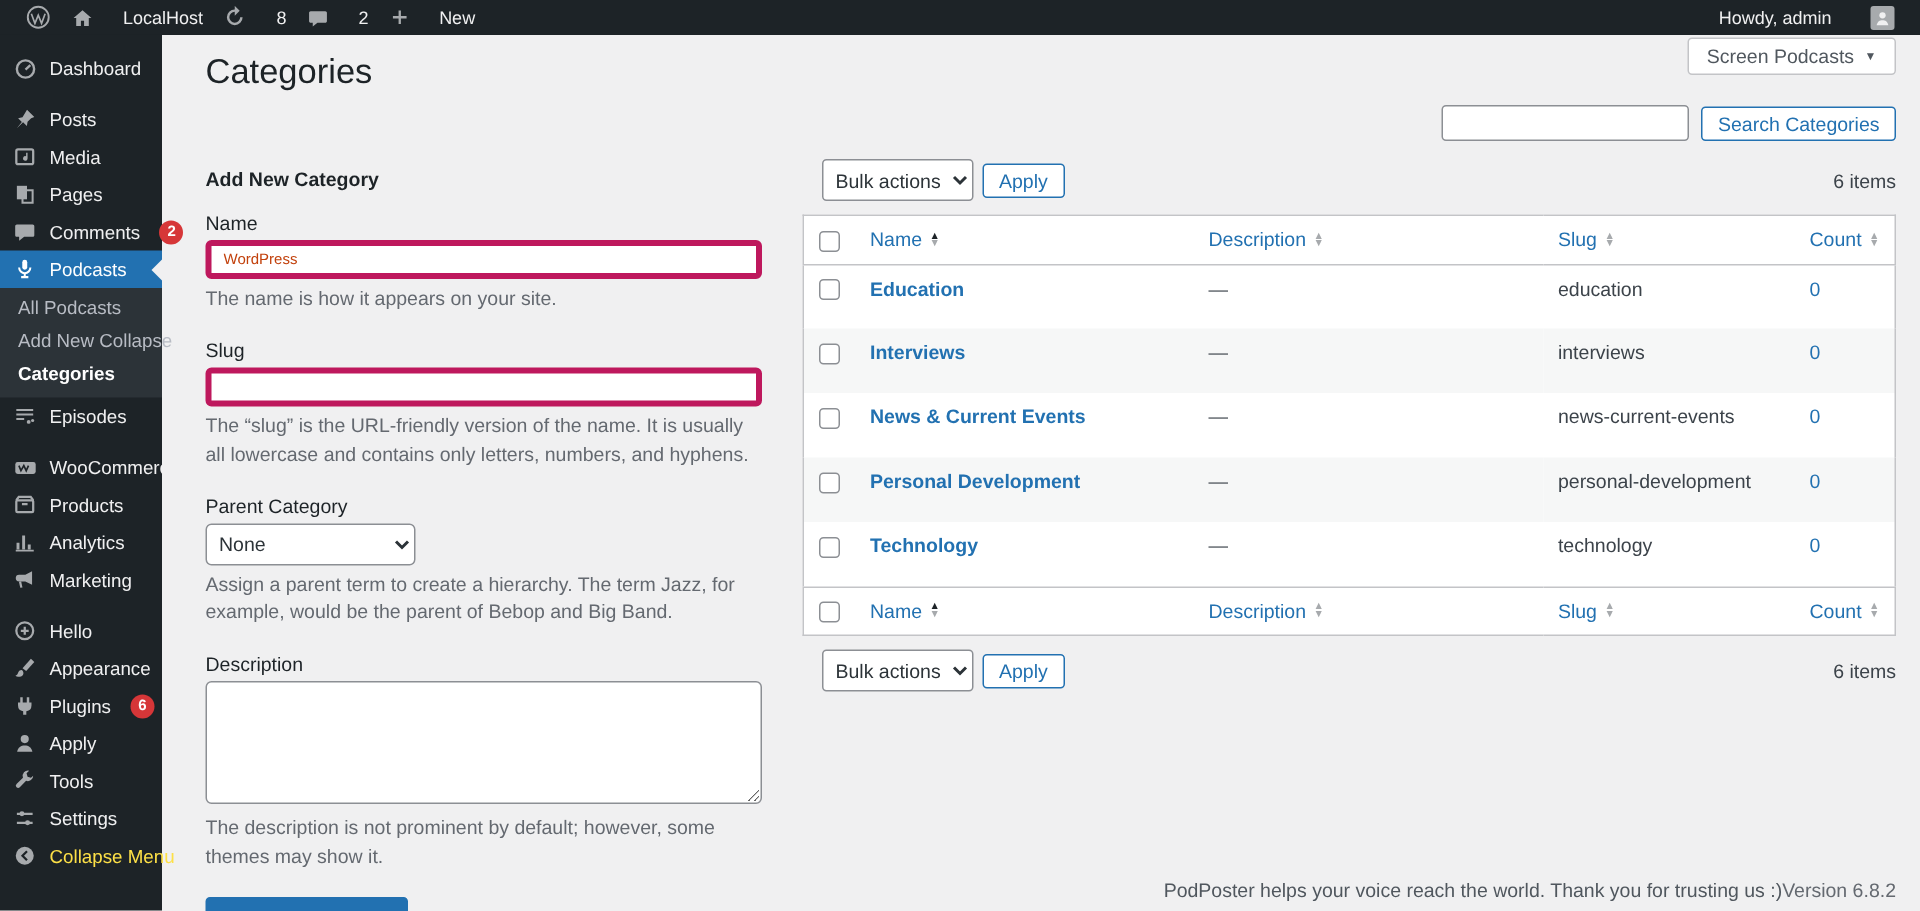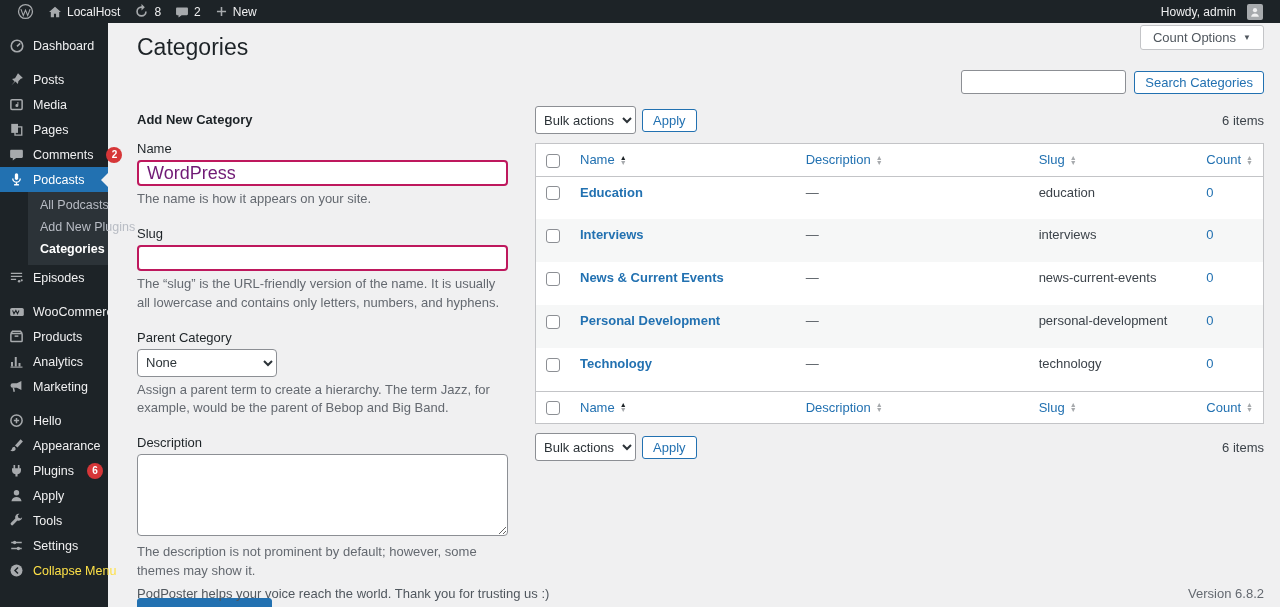--- a/index.html
+++ b/index.html
@@ -3,39 +3,39 @@
 <meta charset="utf-8">
 <style>
   * { box-sizing: border-box; margin: 0; padding: 0; }
   html,body { width:1280px; height:607px; overflow:hidden; }
   body { font-family:"Liberation Sans", sans-serif; font-size:13px; background:#f0f0f1; color:#3c434a; }
   a { text-decoration:none; }
 
   
   #adminbar { position:fixed; top:0; left:0; right:0; height:23px; background:#1d2327; color:#f0f0f1;
     display:flex; align-items:center; padding:0 10px; font-size:12px; z-index:50; }
-  #adminbar .abitem { display:flex; align-items:center; gap:5px; padding:0 7px; height:23px; cursor:pointer; }
+  #adminbar .abitem { display:flex; align-items:center; gap:20px; padding:0 7px; height:23px; cursor:pointer; }
   #adminbar svg { display:block; }
   #adminbar .spacer { flex:1; }
   .ab-icon { color:#a7aaad; display:flex; align-items:center; }
   #adminbar .abitem span.txt { color:#f0f0f1; }
   .avatar { width:16px; height:16px; background:#a7aaad; border-radius:2px; display:flex; align-items:center; justify-content:center; margin-left:6px; }
 
   
   #sidebar { position:fixed; top:23px; left:0; bottom:0; width:108px; background:#1d2327; color:#f0f0f1;
     padding-top:10px; font-size:12.5px; z-index:40; }
   .menu-item { display:flex; align-items:center; gap:8px; height:25px; padding:0 8px; cursor:pointer; position:relative; color:#f0f0f1; }
   .menu-item .micon { width:17px; height:17px; color:#a7aaad; flex:0 0 17px; display:flex; align-items:center; justify-content:center; }
   .menu-item .mlabel { white-space:nowrap; }
   .menu-item.active { background:#2271b1; color:#ffffff; }
   .menu-item.active .micon { color:#fff; }
   .menu-item.active .notch { position:absolute; right:0; top:50%; transform:translateY(-50%);
     width:0; height:0; border-top:7px solid transparent; border-bottom:7px solid transparent; border-right:7px solid #f0f0f1; }
   .menu-sep { height:9px; }
-  .submenu { background:#2c3338; padding:2px 0 5px;margin-left:28px; }
+  .submenu { background:#2c3338; padding:2px 0 5px; }
   .submenu-item { display:block; height:22px; line-height:22px; padding:0 12px; color:#b8bcc4; font-size:12.5px; cursor:pointer; white-space:nowrap; }
   .submenu-item.current { color:#fff; font-weight:bold; }
   .badge { display:inline-block; min-width:16px; height:16px; line-height:16px; padding:0 4px; margin-left:5px;
     background:#d63638; color:#fff; border-radius:9px; font-size:10px; text-align:center; font-weight:bold; }
   .menu-item.dim { color:#fde047; }
 
   
   #content { position:absolute; left:120px; top:23px; right:0; bottom:0; padding:0 16px 0 17px; }
   #screen-options { position:absolute; top:2px; right:16px; background:#fff; border:1px solid #c3c4c7;
     border-radius:3px; padding:4px 12px; color:#50575e; font-size:13px; display:flex; align-items:center; gap:7px; cursor:pointer; }
@@ -49,27 +49,27 @@
     padding:6px 12px; font-size:13px; cursor:pointer; font-family:inherit; font-weight:400; }
 
   .columns { display:flex; margin-top:12px; align-items:flex-start; }
   .col-form { width:371px; margin-right:27px; flex:0 0 371px; }
   .col-table { flex:1; }
 
   
   .form-title { font-size:13px; font-weight:bold; color:#1d2327; margin:6px 0 14px; }
   .field { margin-bottom:17px; }
   .field label { display:block; margin-bottom:4px; color:#1d2327; font-size:13px; }
-  .field input[type=text] { width:100%; height:26px; border:2px solid #be185d; border-radius:4px; background:#fff; padding:0 8px; font-size:18px; font-family:inherit; color:#701a75; }
+  .field input[type=text] { width:100%; height:26px; border:4px solid #be185d; border-radius:4px; background:#fff; padding:0 8px; font-size:10px; font-family:inherit; color:#c2410c; }
   .field select { height:28px; min-width:140px; border:1px solid #8c8f94; border-radius:4px; background:#fff; font-size:13px; font-family:inherit; color:#2c3338; padding:0 4px; }
   .field textarea { width:100%; height:82px; border:1px solid #8c8f94; border-radius:4px; background:#fff; font-family:inherit; font-size:13px; resize:both; }
   .help { color:#646970; font-size:13px; margin-top:4px; line-height:1.45; }
 
   
-  .bulk-row { display:flex; align-items:center; gap:6px; }
+  .bulk-row { display:flex; align-items:center; gap:6px;margin-left:13px; }
   .bulk-row select { height:28px; border:1px solid #8c8f94; border-radius:3px; background:#fff; font-size:13px; font-family:inherit; color:#2c3338; padding:0 4px; }
   .items-count { margin-left:auto; color:#3c434a; font-size:13px; }
   table.wp-list { width:100%; border-collapse:collapse; background:#fff; border:1px solid #c3c4c7; margin-top:9px; }
   table.wp-list th, table.wp-list td { text-align:left; font-weight:400; padding:8px 10px; font-size:13px; vertical-align:top; }
   table.wp-list thead th { border-bottom:1px solid #c3c4c7; padding:8px 10px; }
   table.wp-list tfoot th { border-top:1px solid #c3c4c7; }
   th.col-cb, td.col-cb { width:33px; padding:8px 0 8px 10px; }
   th.col-name { width:31%; } th.col-desc { width:32%; }
   th.col-count, td.col-count { width:62px; text-align:right;margin-top:25px; }
   .sort-link { color:#2271b1; display:inline-flex; align-items:center; gap:5px; cursor:pointer; }
@@ -79,21 +79,21 @@
   tbody tr { height:43px; }
   tbody tr.alt { background:#f6f7f7; }
   td.col-name a { color:#2271b1; font-weight:bold; }
   td.col-desc { color:#50575e; }
   td.col-slug { color:#3c434a; }
   td.col-count a { color:#2271b1; }
   input[type=checkbox] { appearance:none; width:14px; height:14px; border:1px solid #8c8f94; border-radius:3px; background:#fff; cursor:pointer; vertical-align:middle; }
   .bulk-row.bottom { margin-top:9px; }
 
   
-  #footer { position:absolute; left:17px; right:16px; bottom:6px; display:flex; justify-content:space-between;
+  #footer { position:absolute; left:17px; right:16px; bottom:6px; display:flex; justify-content:flex-end;
     color:#50575e; font-size:13px; }
   #footer .version { color:#646970; }
 </style>
 </head>
 <body>
 
 <div id="adminbar">
   <div class="abitem">
     <span class="ab-icon">
       <svg width="17" height="17" viewBox="0 0 20 20">
@@ -198,21 +198,21 @@
           <rect x="7.8" y="1.5" width="4.4" height="9" rx="2.2" fill="currentColor"></rect>
           <path d="M5 8.5a5 5 0 0 0 10 0" fill="none" stroke="currentColor" stroke-width="1.8"></path>
           <path d="M10 13.5v3.2M6.8 17h6.4" stroke="currentColor" stroke-width="1.8"></path>
         </svg>
       </span>
     <span class="mlabel">Podcasts</span>
     <span class="notch"></span>
   </div>
   <div class="submenu">
     <div class="submenu-item">All Podcasts</div>
-    <div class="submenu-item">Add New Plugins</div>
+    <div class="submenu-item">Add New Collapse</div>
     <div class="submenu-item current">Categories</div>
   </div>
   <div class="menu-item">
     <span class="micon">
         <svg width="15" height="15" viewBox="0 0 20 20">
           <path d="M2.5 4.5h15M2.5 8.5h15M2.5 12.5h7" stroke="currentColor" stroke-width="1.8"></path>
           <circle cx="13.5" cy="15" r="1.7" fill="currentColor"></circle>
           <circle cx="17" cy="13.8" r="1.4" fill="currentColor"></circle>
         </svg>
       </span>
@@ -317,21 +317,21 @@
           <circle cx="10" cy="10" r="8" fill="currentColor"></circle>
           <path d="M12 6l-4 4 4 4" stroke="#1d2327" stroke-width="2" fill="none"></path>
         </svg>
       </span>
     <span class="mlabel">Collapse Menu</span>
   </div>
 </div>
 
 <div id="content">
   <div id="screen-options">
-    <span>Count Options</span>
+    <span>Screen Podcasts</span>
     <span class="arrow">▼</span>
   </div>
 
   <h1 class="page-title">Categories</h1>
 
   <div class="search-row">
     <input type="text" style="">
     <button class="btn-secondary">Search Categories</button>
   </div>
 

